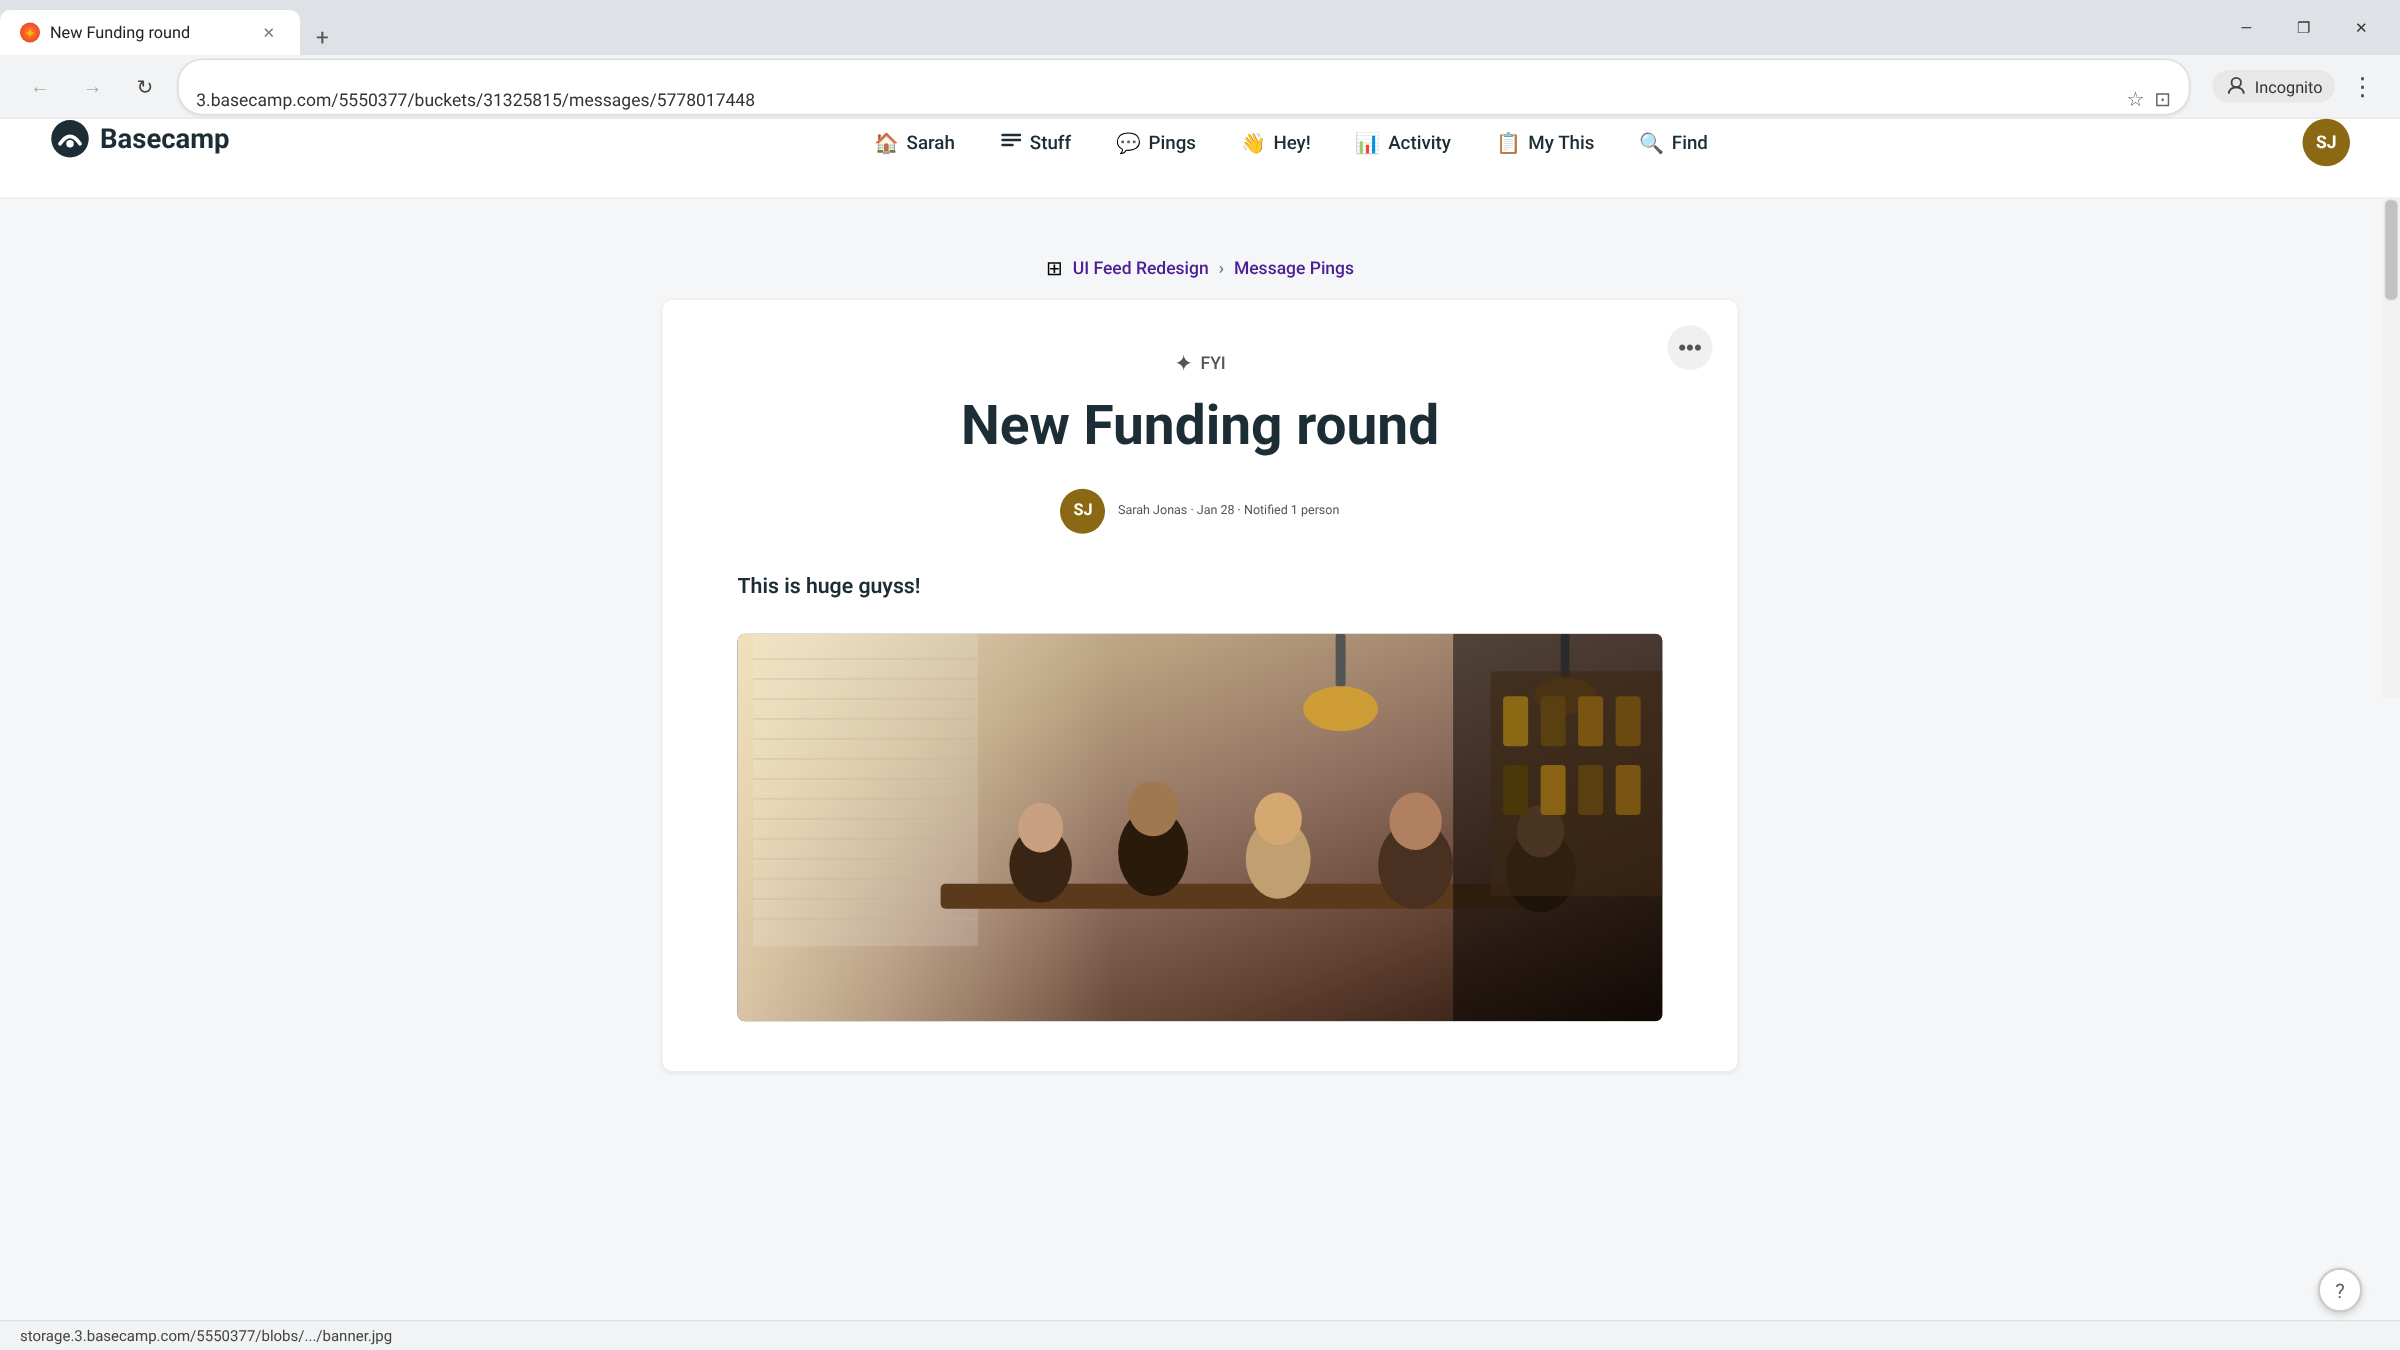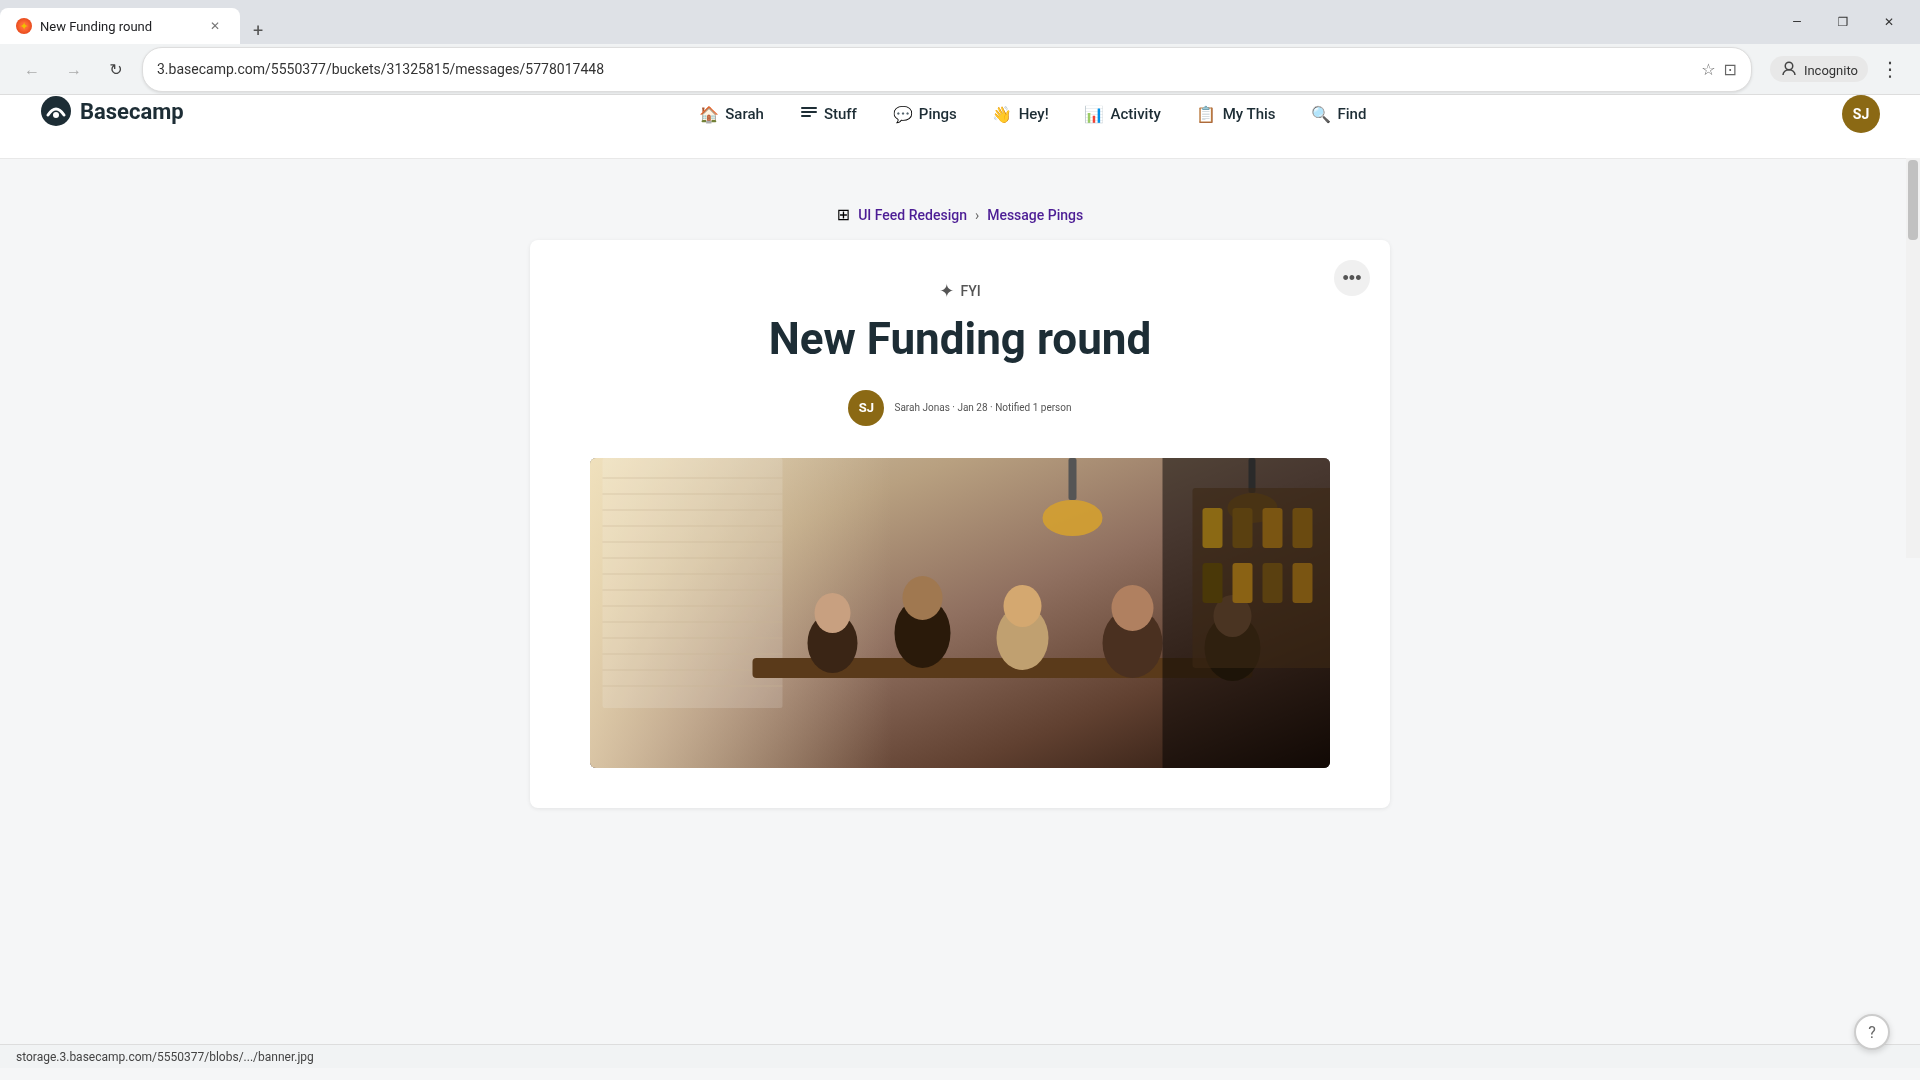--- a/index.html
+++ b/index.html
@@ -11,21 +11,21 @@
     .tab { display: flex; align-items: center; gap: 8px; padding: 0 16px; height: 36px; background: #fff; border-radius: 8px 8px 0 0; min-width: 240px; font-size: 13px; color: #333; cursor: pointer; }
     .tab-favicon { width: 16px; height: 16px; border-radius: 50%; background: radial-gradient(circle, #ff6b35 30%, #e84c1e 70%); display: flex; align-items: center; justify-content: center; font-size: 8px; color: white; }
     .tab-star { color: #f0c000; font-size: 11px; }
     .tab-title { flex: 1; font-size: 13px; color: #202124; }
     .tab-close { width: 18px; height: 18px; border-radius: 50%; display: flex; align-items: center; justify-content: center; font-size: 12px; color: #777; cursor: pointer; }
     .new-tab-btn { width: 28px; height: 28px; border-radius: 50%; display: flex; align-items: center; justify-content: center; font-size: 18px; color: #555; cursor: pointer; margin-left: 4px; }
 
     .address-bar { display: flex; align-items: center; padding: 6px 16px; gap: 10px; background: #f1f3f4; height: 50px; }
     .nav-btn { width: 32px; height: 32px; border-radius: 50%; display: flex; align-items: center; justify-content: center; cursor: pointer; color: #444; font-size: 16px; }
     .nav-btn.disabled { color: #aaa; cursor: default; }
-    .url-bar { flex: 1; display: flex; align-items: center; background: #fff; border: 1px solid #ddd; border-radius: 20px; padding: 2px 14px; gap: 8px; height: 45px; box-shadow: 0 1px 3px rgba(0,0,0,0.1); }
+    .url-bar { flex: 1; display: flex; align-items: flex-end; background: #fff; border: 1px solid #ddd; border-radius: 20px; padding: 2px 14px; gap: 8px; height: 45px; box-shadow: 0 1px 3px rgba(0,0,0,0.1); }
     .url-text { font-size: 14px; color: #333; flex: 1; }
     .url-bar-right { display: flex; align-items: center; gap: 8px; }
     .star-icon, .sidebar-icon { font-size: 16px; color: #666; cursor: pointer; }
     .profile-area { display: flex; align-items: center; gap: 8px; margin-left: 8px; }
     .incognito-badge { display: flex; align-items: flex-end; gap: 6px; padding: 4px 10px; border-radius: 16px; background: #e8e8e8; font-size: 13px; color: #333; }
     .menu-dots { font-size: 20px; color: #444; cursor: pointer; padding: 4px; }
 
     
     .app-nav { display: flex; align-items: flex-start; padding: 0 40px; height: 64px; border-bottom: 1px solid #e8e8e8; background: #fff; position: relative; }
     .basecamp-logo { display: flex; align-items: center; gap: 8px; font-size: 22px; font-weight: 700; color: #1d2d35; text-decoration: none; margin-right: 40px; }
@@ -63,21 +63,21 @@
     .author-info { font-size: 10px; color: #555; }
 
     .message-body { font-size: 17px; color: #1d2d35; font-weight: 600; margin-bottom: 28px; }
 
     .banner-image { width: 100%; height: 310px; border-radius: 6px; overflow: hidden; background: #888; }
 
     
     .scene { width: 100%; height: 100%; background: #888; position: relative; overflow: hidden; }
 
     
-    .status-bar { position: fixed; bottom: 12px; left: 0; right: 0; height: 24px; background: #f1f3f4; border-top: 1px solid #ddd; display: flex; align-items: center; padding: 0 16px; font-size: 12px; color: #444; }
+    .status-bar { position: fixed; bottom: 0; left: 0; right: 0; height: 24px; background: #f1f3f4; border-top: 1px solid #ddd; display: flex; align-items: center; padding: 0 16px; font-size: 12px; color: #444; }
 
     
     .help-btn { position: fixed; bottom: 30px; right: 30px; width: 36px; height: 36px; border-radius: 50%; background: #fff; border: 2px solid #ccc; display: flex; align-items: center; justify-content: center; cursor: pointer; font-size: 16px; color: #666; box-shadow: 0 2px 6px rgba(0,0,0,0.15); }
 
     
     .browser-top { display: flex; }
     .browser-tabs-container { flex: 1; }
     .browser-window-controls { display: flex; align-items: center; background: #dee1e6; padding-right: 8px; }
     .wc-btn { width: 46px; height: 44px; display: flex; align-items: center; justify-content: center; font-size: 12px; color: #333; cursor: pointer; }
   </style>
@@ -209,20 +209,21 @@
         <div class="author-avatar">SJ</div>
         <span class="author-info">
           <span>Sarah Jonas</span>
           <span> · </span>
           <span>Jan 28</span>
           <span> · </span>
           <span>Notified 1 person</span>
         </span>
       </div>
 
+      <p class="message-body">This is huge guyss!</p>
 
       <div class="banner-image">
         <div class="scene">
           
           <svg width="100%" height="100%" viewBox="0 0 775 310" preserveAspectRatio="xMidYMid slice">
             <defs>
               <linearGradient id="bgGrad" x1="0%" y1="0%" x2="100%" y2="100%">
                 <stop offset="0%" style="stop-color:#d4c4a8"></stop>
                 <stop offset="25%" style="stop-color:#b8a080"></stop>
                 <stop offset="50%" style="stop-color:#907060"></stop>

